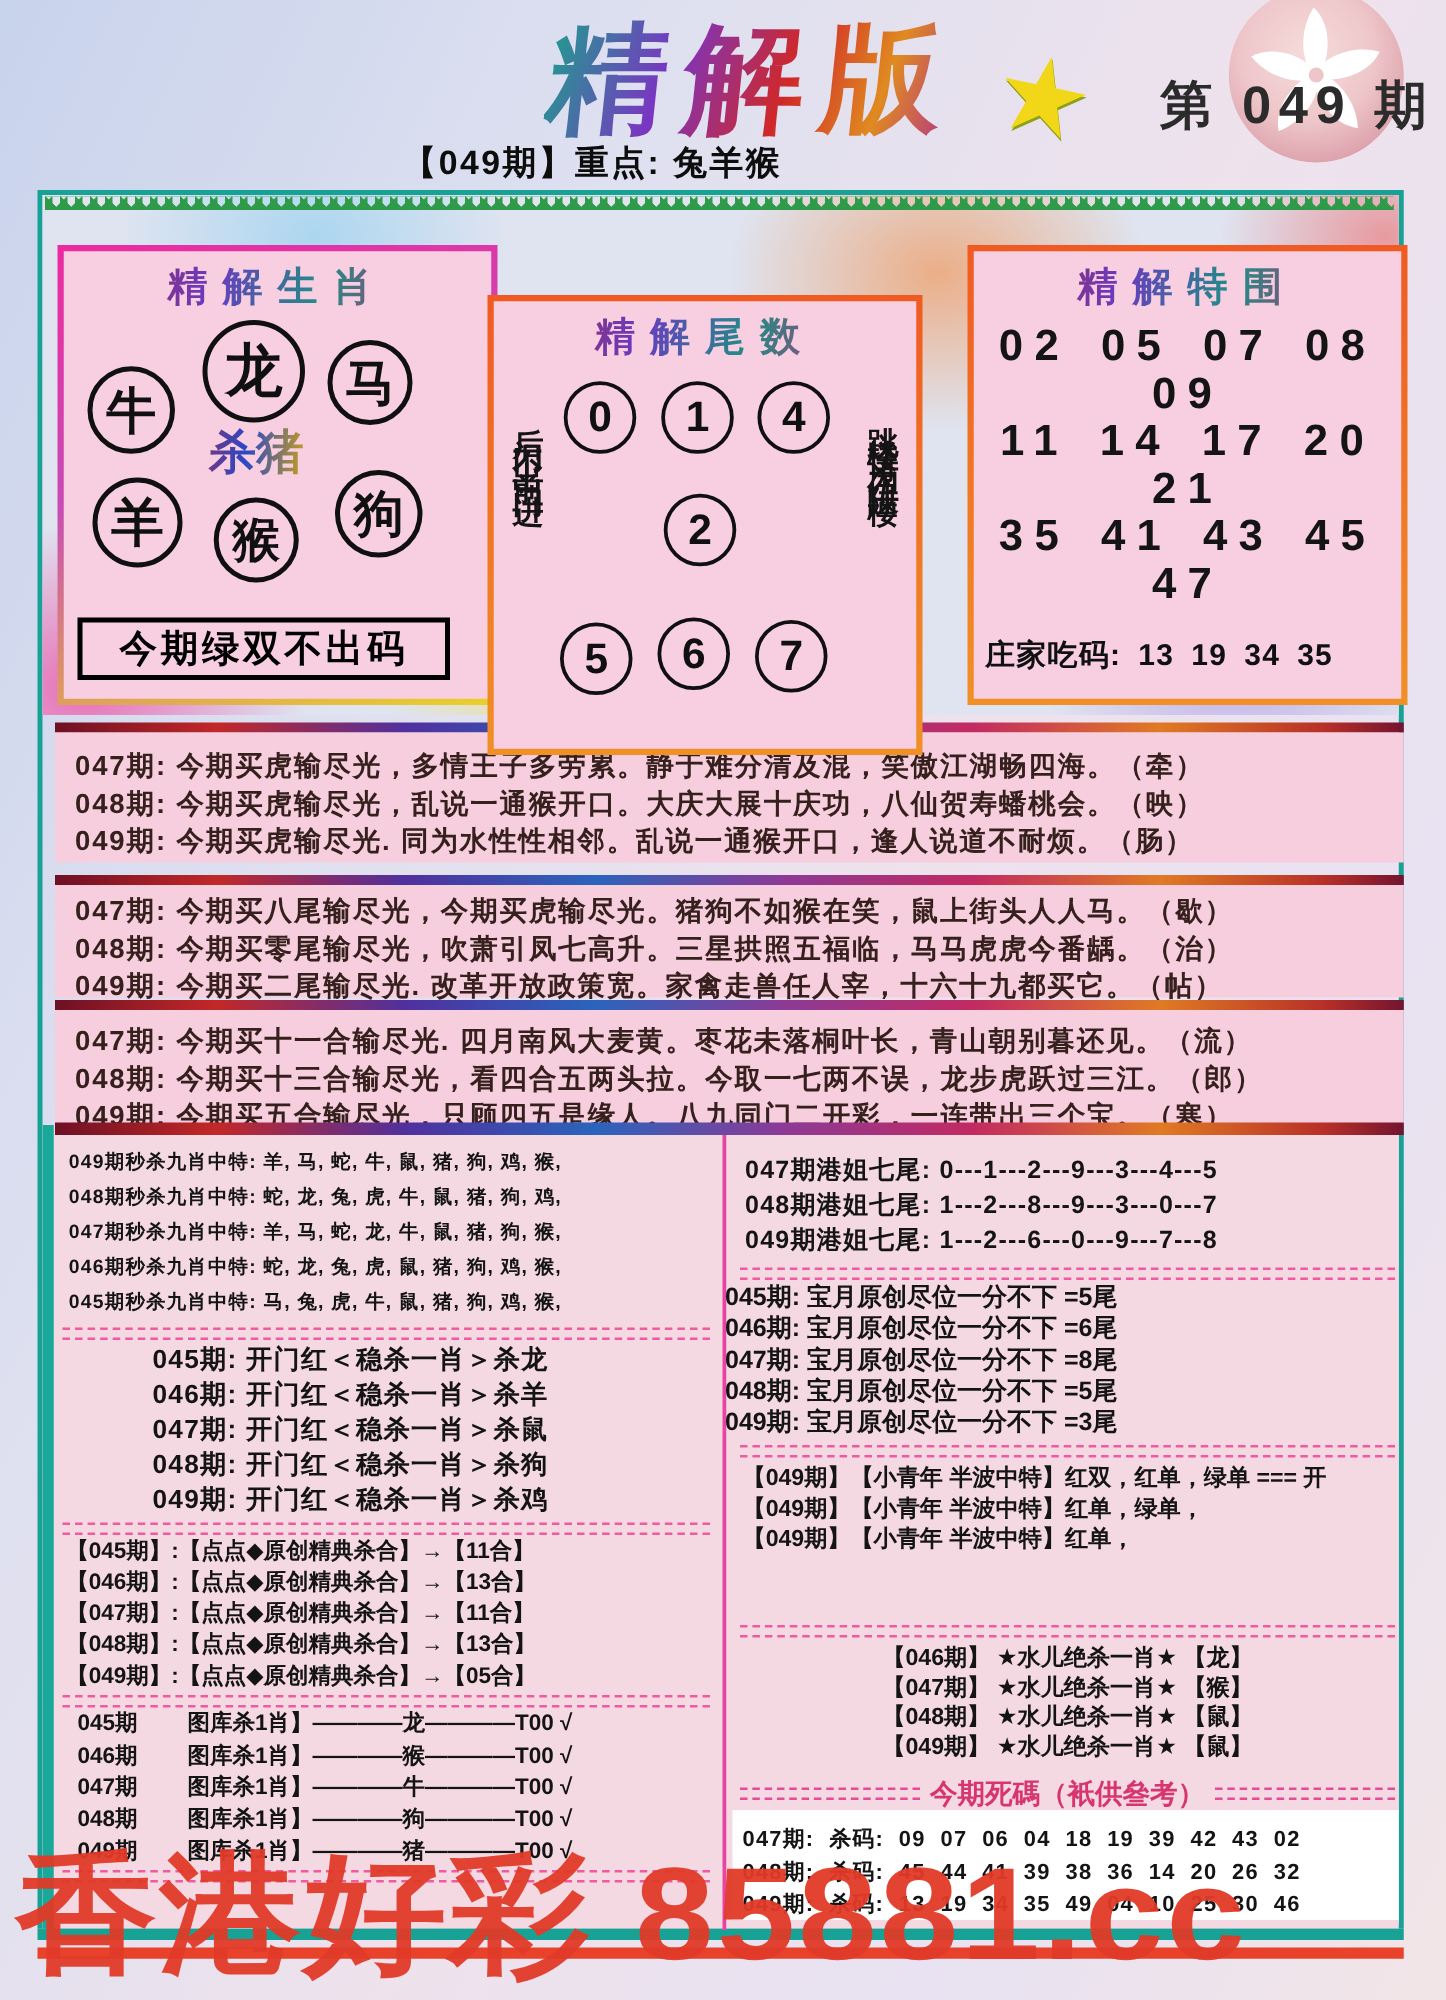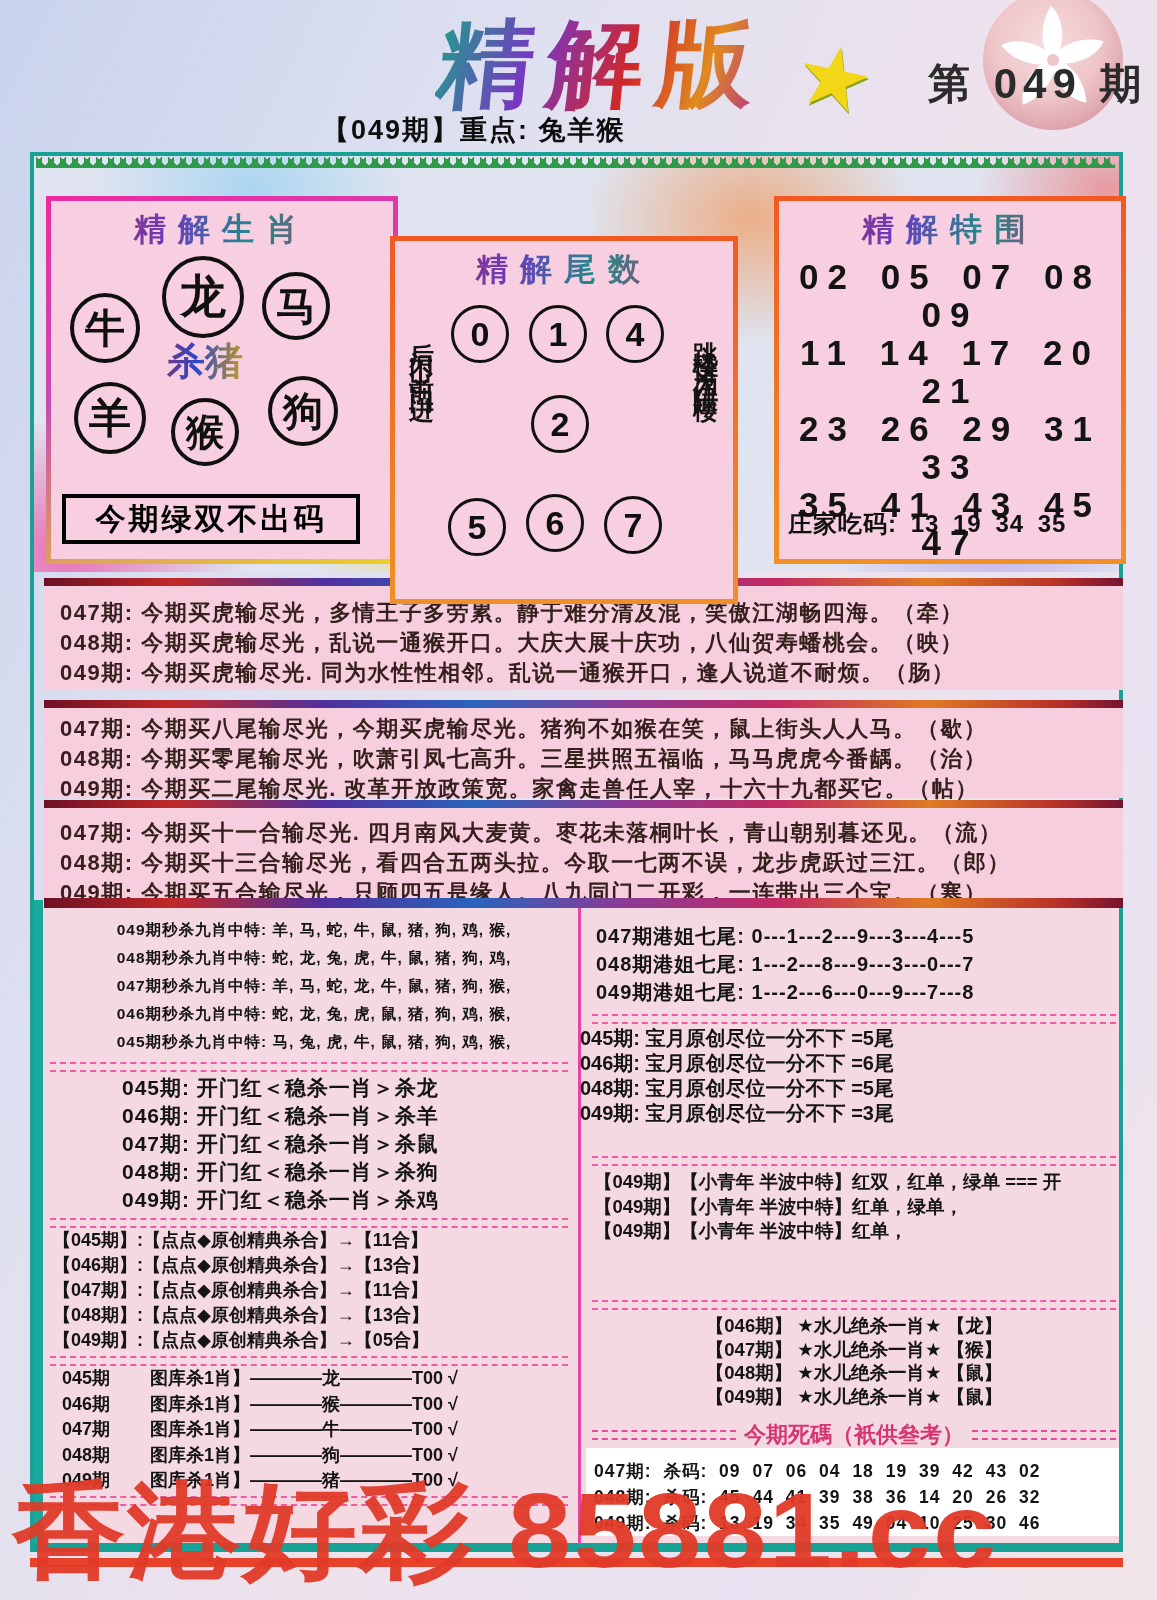--- a/index.html
+++ b/index.html
@@ -151,21 +151,20 @@
     <div class="circle" style="left:136px;top:258px;width:58px;height:58px;font-size:34px;border-width:3px;">6</div>
     <div class="circle" style="left:214px;top:260px;width:58px;height:58px;font-size:34px;border-width:3px;">7</div>
   </div>
 
   <div class="abs gbox gb-orange" style="left:774px;top:196px;width:352px;height:368px;">
     <div class="box-inner"></div>
     <div class="box-title">精解特围</div>
     <div class="tw-rows">
       <div>02 05 07 08 09</div>
       <div>11 14 17 20 21</div>
-      <div>23 26 29 31 33</div>
       <div>35 41 43 45 47</div>
     </div>
     <div class="banker">庄家吃码:  13 19 34 35</div>
   </div>
 
   <div class="abs rainbow" style="left:44px;top:578px;width:1079px;height:8px;"></div>
   <div class="abs blk" style="left:44px;top:586px;width:1079px;height:104px;padding:12px 0 0 16px;">
     <div class="poem">047期: 今期买虎输尽光，多情王子多劳累。静于难分清及混，笑傲江湖畅四海。（牵）</div>
     <div class="poem">048期: 今期买虎输尽光，乱说一通猴开口。大庆大展十庆功，八仙贺寿蟠桃会。（映）</div>
     <div class="poem">049期: 今期买虎输尽光. 同为水性性相邻。乱说一通猴开口，逢人说道不耐烦。（肠）</div>
@@ -179,21 +178,21 @@
   <div class="abs rainbow" style="left:44px;top:800px;width:1079px;height:8px;"></div>
   <div class="abs blk" style="left:44px;top:808px;width:1079px;height:92px;padding:10px 0 0 16px;">
     <div class="poem">047期: 今期买十一合输尽光. 四月南风大麦黄。枣花未落桐叶长，青山朝别暮还见。（流）</div>
     <div class="poem">048期: 今期买十三合输尽光，看四合五两头拉。今取一七两不误，龙步虎跃过三江。（郎）</div>
     <div class="poem">049期: 今期买五合输尽光，只顾四五是缘人。八九同门二开彩，一连带出三个宝。（寒）</div>
   </div>
   <div class="abs rainbow" style="left:44px;top:898px;width:1079px;height:10px;"></div>
 
   <div class="abs divider" style="left:578px;top:908px;width:3px;height:636px;"></div>
 
-  <div class="abs col nine" style="left:55px;top:916px;width:518px;text-align:center;">
+  <div class="abs col nine" style="left:55px;top:916px;width:518px;">
     <div class="ln">049期秒杀九肖中特: 羊, 马, 蛇, 牛, 鼠, 猪, 狗, 鸡, 猴,</div>
     <div class="ln">048期秒杀九肖中特: 蛇, 龙, 兔, 虎, 牛, 鼠, 猪, 狗, 鸡,</div>
     <div class="ln">047期秒杀九肖中特: 羊, 马, 蛇, 龙, 牛, 鼠, 猪, 狗, 猴,</div>
     <div class="ln">046期秒杀九肖中特: 蛇, 龙, 兔, 虎, 鼠, 猪, 狗, 鸡, 猴,</div>
     <div class="ln">045期秒杀九肖中特: 马, 兔, 虎, 牛, 鼠, 猪, 狗, 鸡, 猴,</div>
   </div>
   <div class="abs sep" style="left:50px;top:1062px;width:518px;"></div>
   <div class="abs col kaimen" style="left:122px;top:1074px;width:450px;">
     <div class="ln">045期: 开门红＜稳杀一肖＞杀龙</div>
     <div class="ln">046期: 开门红＜稳杀一肖＞杀羊</div>
@@ -221,20 +220,21 @@
 
   <div class="abs col gangjie" style="left:596px;top:922px;width:522px;">
     <div class="ln">047期港姐七尾: 0---1---2---9---3---4---5</div>
     <div class="ln">048期港姐七尾: 1---2---8---9---3---0---7</div>
     <div class="ln">049期港姐七尾: 1---2---6---0---9---7---8</div>
   </div>
   <div class="abs sep" style="left:592px;top:1014px;width:524px;"></div>
   <div class="abs col baoyue" style="left:580px;top:1026px;width:516px;">
     <div class="ln">045期: 宝月原创尽位一分不下 =5尾</div>
     <div class="ln">046期: 宝月原创尽位一分不下 =6尾</div>
+    <div class="ln">047期: 宝月原创尽位一分不下 =8尾</div>
     <div class="ln">048期: 宝月原创尽位一分不下 =5尾</div>
     <div class="ln">049期: 宝月原创尽位一分不下 =3尾</div>
   </div>
   <div class="abs sep" style="left:592px;top:1156px;width:524px;"></div>
   <div class="abs col xqn" style="left:594px;top:1170px;width:524px;">
     <div class="ln">【049期】【小青年 半波中特】红双，红单，绿单 === 开</div>
     <div class="ln">【049期】【小青年 半波中特】红单，绿单，</div>
     <div class="ln">【049期】【小青年 半波中特】红单，</div>
   </div>
   <div class="abs juesha-line" style="left:594px;top:1268px;">【049期】【小青年 绝杀半波】绿双 = 开00对</div>

